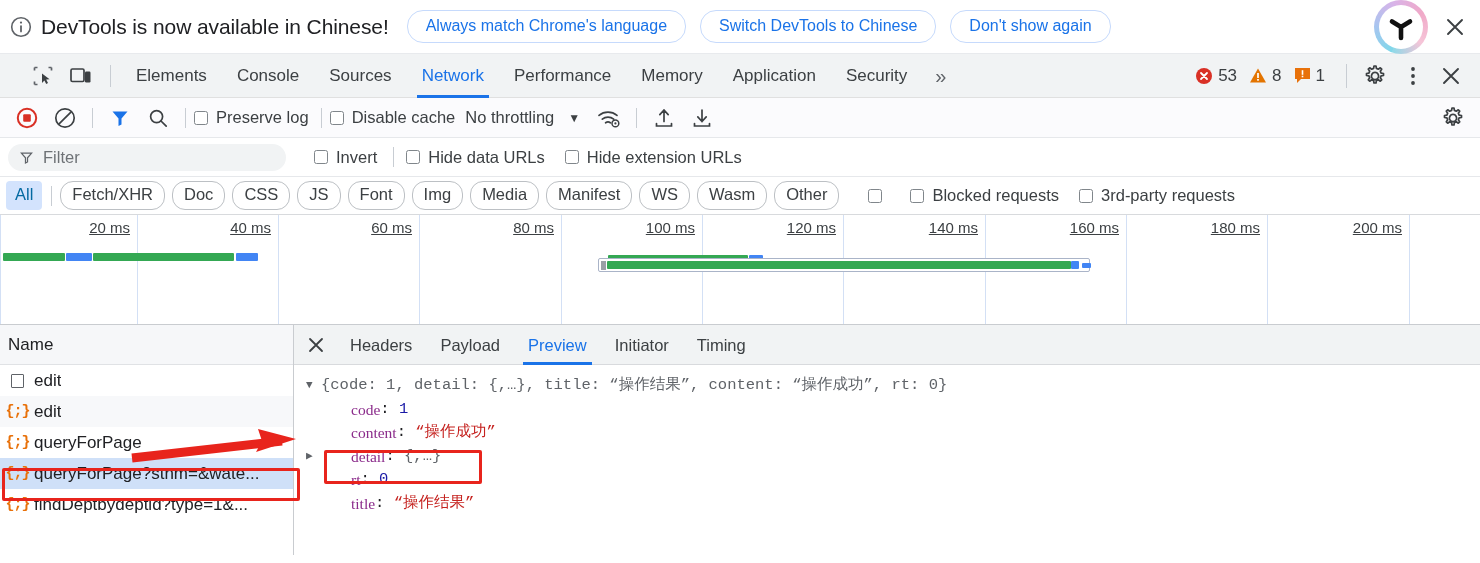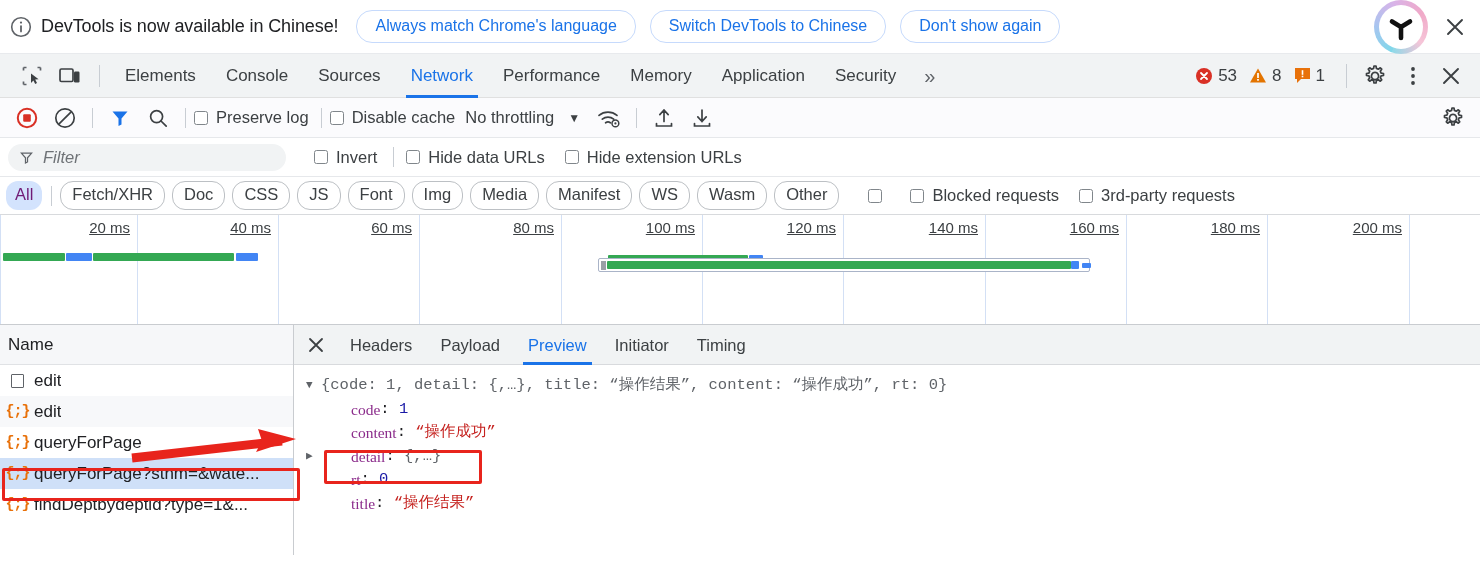--- a/index.html
+++ b/index.html
@@ -17,21 +17,21 @@
   .banner {
     height: 54px; width: 100%;
     background: #ffffff;
     display: flex; align-items: center;
     padding: 0 12px 0 10px;
     border-bottom: 1px solid #e8eaed;
     position: relative;
   }
   .info-icon { width: 22px; height: 22px; flex: 0 0 22px; margin-right: 9px; }
   .banner-text {
-    font-size: 18px; color: #202124; white-space: nowrap;
+    font-size: 21px; color: #202124; white-space: nowrap;
     margin-right: 18px; letter-spacing: -0.1px;
   }
   .banner-btn {
     border: 1px solid #c6dafc;
     border-radius: 16px;
     background: #fff;
     color: #1a73e8;
     font-size: 16px;
     font-family: "Liberation Sans", sans-serif;
     padding: 7px 18px 8px;
@@ -55,21 +55,21 @@
     border-radius: 50%; background: #fff;
   }
   .avatar svg { position: relative; z-index: 2; }
   .banner-close { width: 26px; height: 26px; cursor: pointer; }
 
   
   .tabbar {
     height: 44px; display: flex; align-items: center;
     background: #f1f3f4;
     border-bottom: 1px solid #e0e0e0;
-    padding-left: 13px;
+    padding-left: 24px;
   }
   .tb-icon { width: 28px; height: 28px; margin: 0 5px; cursor: pointer;
              display:flex; align-items:center; justify-content:center; }
   .tb-sep { width: 1px; height: 22px; background: #c8cdd3; margin: 0 10px; }
   .tab {
     font-size: 17px; color: #3c4043; padding: 0 15px;
     height: 44px; line-height: 44px; cursor: pointer;
     position: relative; white-space: nowrap;
   }
   .tab.active { color: #1a73e8; }
@@ -103,35 +103,35 @@
 
   
   .filterrow {
     height: 39px; display: flex; align-items: center;
     background: #fff; border-bottom: 1px solid #e6e8eb; padding-left: 8px;
   }
   .filterbox {
     width: 278px; height: 27px; border-radius: 14px; background: #f1f3f4;
     display: flex; align-items: center; padding: 0 11px; cursor: text;
   }
-  .filterbox .ftxt { font-size: 16.5px; color: #6e7276; margin-left: 9px; font-style: italic; }
+  .filterbox .ftxt { font-size: 16.5px; color: #6e7276; margin-left: 9px; }
   .fr-sep { width: 1px; height: 20px; background: #c8cdd3; margin: 0 12px; }
   .fr-gap { width: 28px; }
 
   
   .chiprow {
     height: 38px; display: flex; align-items: center;
     background: #fff; border-bottom: 1px solid #d8dadd; padding-left: 6px;
   }
   .chip {
     font-size: 16.5px; color: #3c4043; border: 1px solid #bcc0c4;
     border-radius: 13px; padding: 2px 11px 3px; margin-right: 7px;
     background: #fff; cursor: pointer; white-space: nowrap; line-height: 1.3;
   }
-  .chip.all { border: none; background: #d3e3fd; color: #701a75; padding: 3px 9px 4px; border-radius:12px; }
+  .chip.all { border: none; background: #d3e3fd; color: #0369a1; padding: 3px 9px 4px; border-radius:4px; }
   .chip-sep { width: 1px; height: 20px; background: #c8cdd3; margin: 0 8px 0 2px; }
 
   
   .overview { position: relative; height: 110px; background: #fff;
               border-bottom: 1px solid #c9ccd0; overflow: hidden; }
   .ov-grid { position: absolute; inset: 0; }
   .ov-line { position: absolute; top: 0; bottom: 0; width: 1px; background: #d3e0f5; }
   .ov-tick { position: absolute; top: 4px; font-size: 15px; color: #3c4043;
              transform: translateX(-100%); padding-right: 7px; white-space: nowrap; text-decoration: underline; }
   .ov-bar { position: absolute; height: 8px; border-radius: 1px; }

